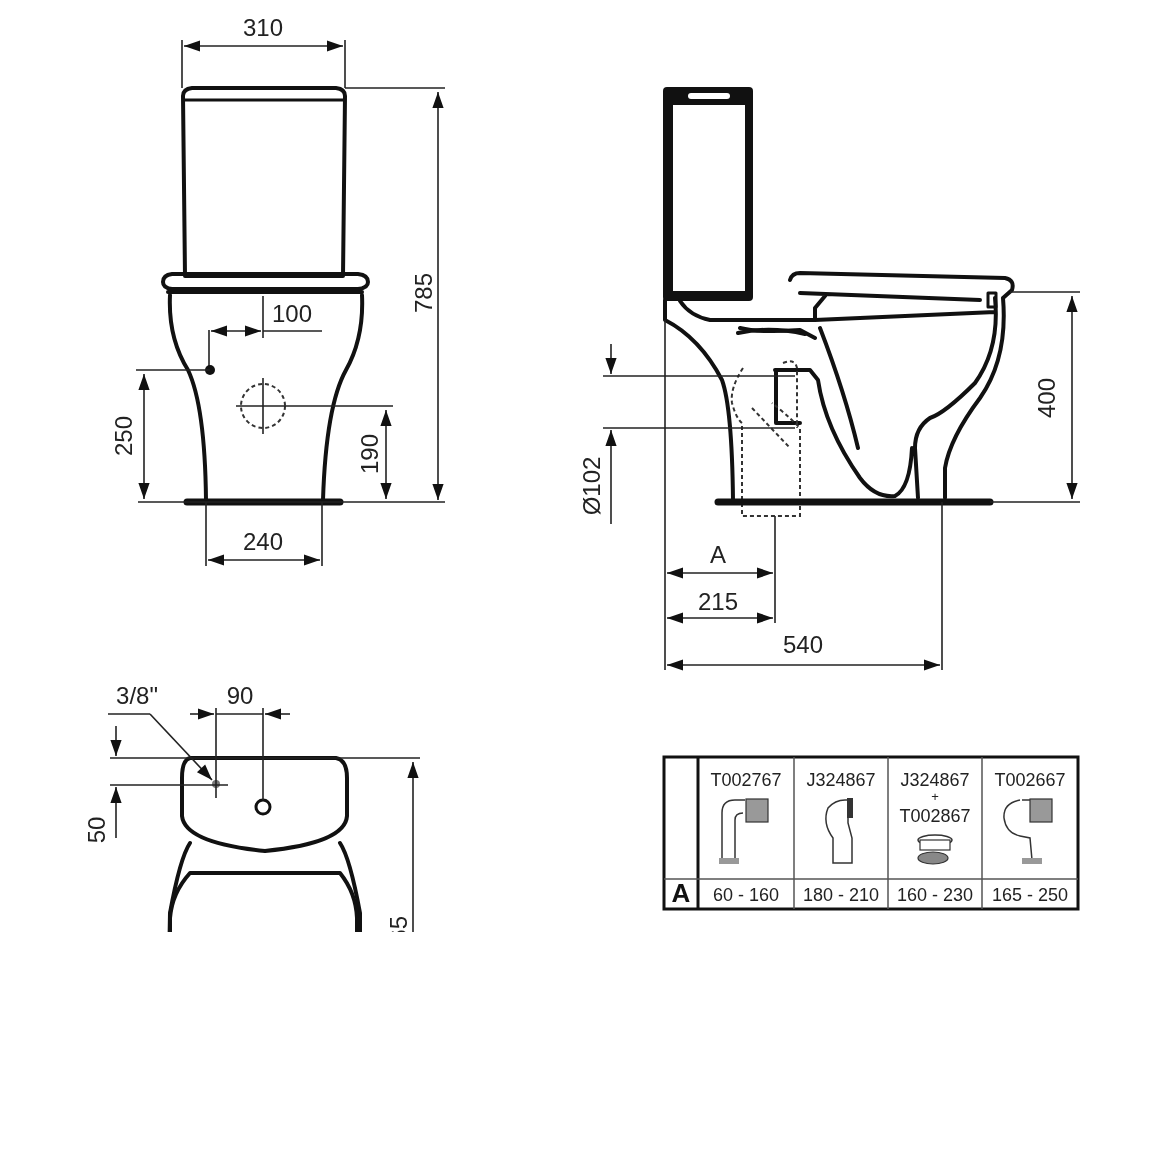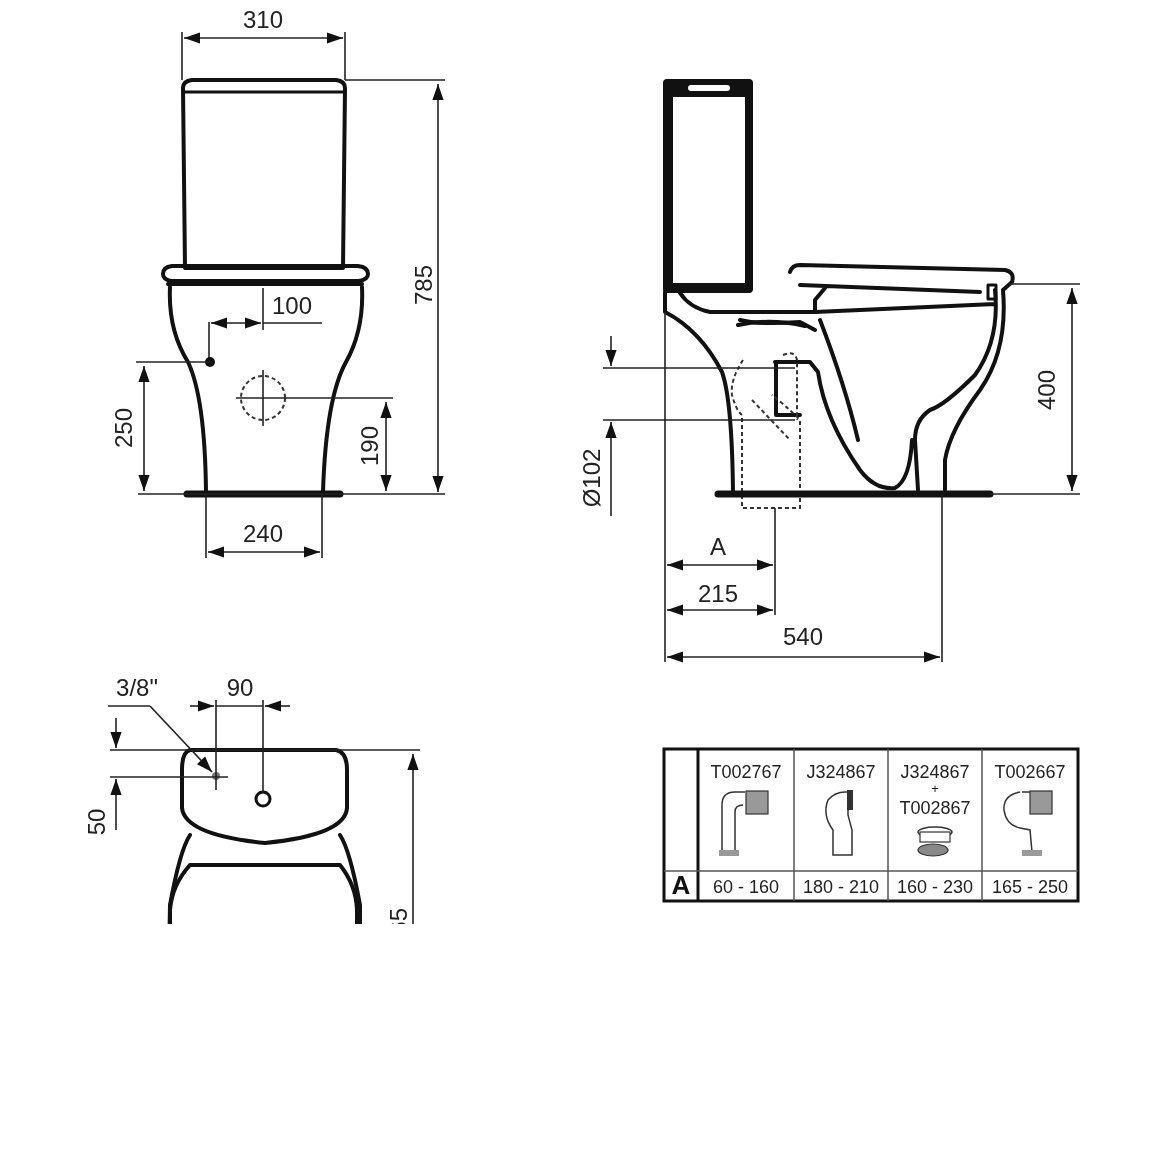--- a/index.html
+++ b/index.html
@@ -1,16 +1,16 @@
 <!DOCTYPE html>
 <html><head>
 <meta charset="utf-8">
 <style>
   html, body { margin: 0; padding: 0; background: #ffffff; }
-  #canvas { position: relative; width: 1172px; height: 924px; background: #ffffff; overflow: hidden; }
+  #canvas { position: relative; width: 1172px; height: 924px; background: #ffffff; overflow: hidden; margin-top: 8px; }
   svg { position: absolute; left: 0; top: 0; }
   .dim-text { font-family: "Liberation Sans", sans-serif; font-size: 24px; fill: #222; }
   .tbl-text { font-family: "Liberation Sans", sans-serif; font-size: 18px; fill: #222; }
   .tbl-big { font-family: "Liberation Sans", sans-serif; font-size: 26px; font-weight: bold; fill: #111; }
   .thin { stroke: #222; stroke-width: 1.6; fill: none; }
   .thick { stroke: #111; stroke-width: 4; fill: none; stroke-linejoin: round; stroke-linecap: round; }
   .med { stroke: #111; stroke-width: 3; fill: none; stroke-linejoin: round; }
   .dash { stroke: #333; stroke-width: 2; fill: none; stroke-dasharray: 4 3; }
   .floor { stroke: #111; stroke-width: 7; stroke-linecap: round; }
 </style>

